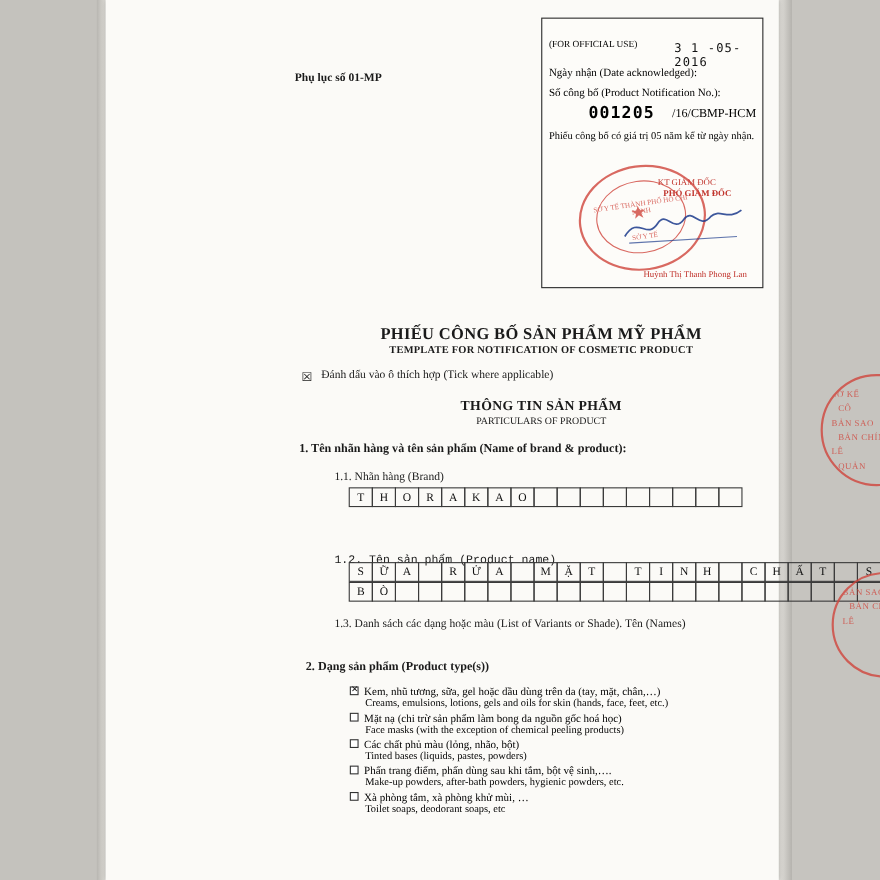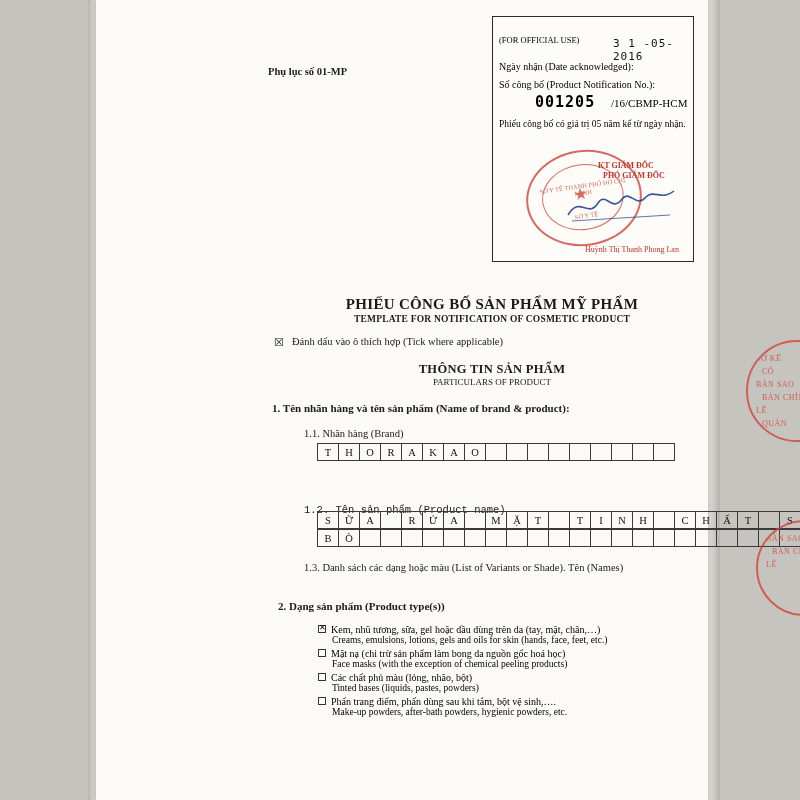--- a/index.html
+++ b/index.html
@@ -105,21 +105,21 @@
     font-size: 11px;
   }
   #valid-note {
     position: absolute;
     left: 6px; top: 102px;
     width: 190px;
     font-size: 9.5px;
   }
   #sig-line1 {
     position: absolute; left: 105px; top: 144px;
-    font-size: 8px; color: #c0332c; font-weight: bold;
+    font-size: 8px; color: #c0332c; font-weight: normal;
   }
   #sig-line2 {
     position: absolute; left: 110px; top: 154px;
     font-size: 8px; color: #c0332c; font-weight: bold;
   }
   #sig-name {
     position: absolute; left: 92px; top: 228px;
     font-size: 8px; color: #c0332c;
   }
 
@@ -428,20 +428,21 @@
       </div>
 
     <div class="txt" id="item13">1.3. Danh sách các dạng hoặc màu (List of Variants or Shade). Tên (Names)</div>
 
     <div class="txt" id="item2">2. Dạng sản phẩm (Product type(s))</div>
     <div id="types">
         <div class="type-row type-line"><span class="cbox checked"></span><span class="type-vn">Kem, nhũ tương, sữa, gel hoặc dầu dùng trên da (tay, mặt, chân,…)</span><span class="type-en">Creams, emulsions, lotions, gels and oils for skin (hands, face, feet, etc.)</span></div>
         <div class="type-row type-line"><span class="cbox"></span><span class="type-vn">Mặt nạ (chi trừ sản phẩm làm bong da nguồn gốc hoá học)</span><span class="type-en">Face masks (with the exception of chemical peeling products)</span></div>
         <div class="type-row type-line"><span class="cbox"></span><span class="type-vn">Các chất phủ màu (lỏng, nhão, bột)</span><span class="type-en">Tinted bases (liquids, pastes, powders)</span></div>
         <div class="type-row type-line"><span class="cbox"></span><span class="type-vn">Phấn trang điểm, phấn dùng sau khi tắm, bột vệ sinh,….</span><span class="type-en">Make-up powders, after-bath powders, hygienic powders, etc.</span></div>
+        <div class="type-row type-line"><span class="cbox"></span><span class="type-vn">Xà phòng tắm, xà phòng khử mùi, …</span><span class="type-en">Toilet soaps, deodorant soaps, etc</span></div>
       </div>
 
     <div class="stamp-round" id="stamp-right-1">
         <div class="stamp-frag-text" style="left: 8px; top: 12px;">SỞ KẾ</div>
         <div class="stamp-frag-text" style="left: 14px; top: 25px;">CÔ</div>
         <div class="stamp-frag-text" style="left: 8px; top: 38px;">BẢN SAO</div>
         <div class="stamp-frag-text" style="left: 14px; top: 51px;">BẢN CHÍNH</div>
         <div class="stamp-frag-text" style="left: 8px; top: 64px;">LÊ</div>
         <div class="stamp-frag-text" style="left: 14px; top: 77px;">QUẢN</div>
       </div>

